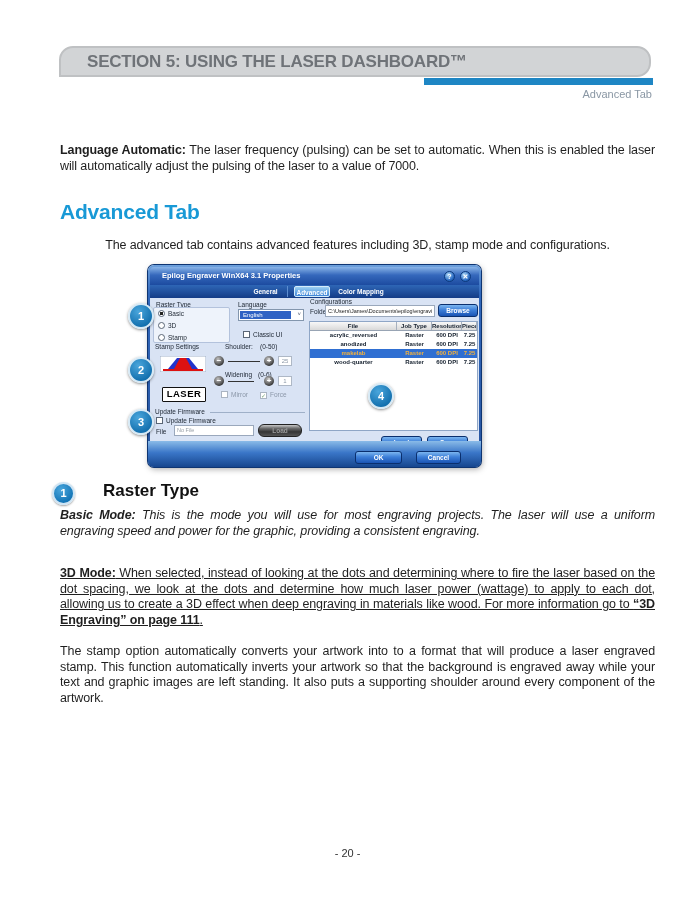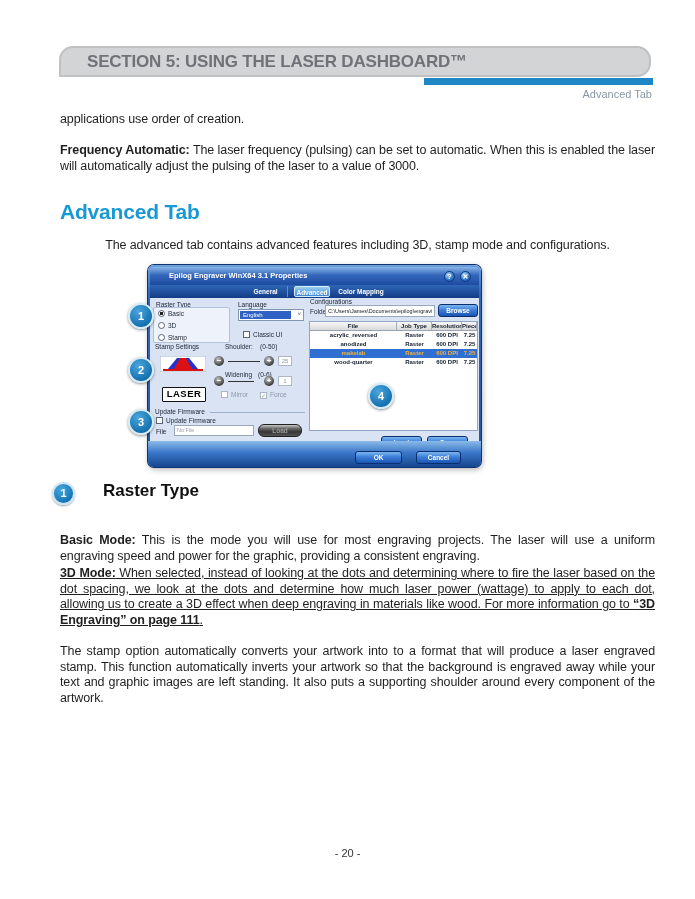--- a/index.html
+++ b/index.html
@@ -17,41 +17,41 @@
                   font-size:11px; color:#8a97a4; }
 
   
   .bp { position:absolute; left:60px; width:595px; font-size:12.5px; line-height:15.6px;
         text-align:justify; letter-spacing:-0.1px; color:#1f1f1f; }
   .p1 { top:112px; text-align:left; }
   .p2 { top:143px; }
   .h-adv { position:absolute; left:60px; top:200px; font-size:21px; font-weight:bold;
            color:#1899d6; letter-spacing:-0.2px; }
   .p3 { top:238px; text-align:center; }
-  .p4 { top:533px; }
+  .p4 { top:508px;font-style:italic; }
   .p5 { top:566px;text-decoration:underline; }
   .p6 { top:628px; font-weight:bold; text-align:left; }
   .p7 { top:644px; }
   .pageno { position:absolute; left:0; right:0; top:847px; text-align:center; font-size:11px; color:#333; }
 
   
   .sec-bubble { position:absolute; left:52px; top:482px; width:23px; height:23px; border-radius:50%;
                 background:radial-gradient(circle at 38% 30%, #4aa6dc, #1173b5 75%);
                 border:2px solid #cfe4f3; color:#fff; font-size:11px; font-weight:bold;
                 text-align:center; line-height:19px; box-shadow:0 1px 2px rgba(0,0,0,.35); }
   .sec-head { position:absolute; left:103px; top:481px; font-size:17px; font-weight:bold; color:#111; }
 
   
   .dlg { position:absolute; left:148px; top:265px; width:333px; height:202px; border-radius:6px;
          background:linear-gradient(180deg,#6da0dc 0%, #3168bc 14%, #27549f 100%);
          box-shadow:0 0 0 1px #0e3572, 1px 2px 6px rgba(0,0,0,.35); font-family:"Liberation Sans",sans-serif; }
   .dlg .abs { position:absolute; }
   .dlg-title { position:absolute; left:2px; top:2px; right:2px; height:18px; border-radius:4px 4px 0 0;
                background:linear-gradient(180deg,#89b4e8 0%, #3568bc 45%, #1c4ba0 100%); }
-  .dlg-title-text { font-size:7.5px; font-weight:bold; color:#fff; line-height:18px; padding-left:19px; display:block; }
+  .dlg-title-text { font-size:7.5px; font-weight:bold; color:#fff; line-height:18px; padding-left:12px; display:block; }
   .dlg-circle { position:absolute; top:4px; width:11px; height:11px; border-radius:50%;
                 background:radial-gradient(circle at 35% 30%, #aad6f6, #2b6cc4 65%, #174e9c);
                 border:1px solid #0c3a7e; color:#fff; font-size:7px; font-weight:bold;
                 text-align:center; line-height:9px; cursor:default; }
   .dlg-help { right:24px; } .dlg-close { right:8px; }
   .dlg-tabs { position:absolute; left:2px; top:20px; right:2px; height:13px;
               background:linear-gradient(180deg,#2e66b6,#143c86); }
   .dtab { position:absolute; top:1px; height:11px; font-size:6.5px; font-weight:bold; color:#fff;
           text-align:center; line-height:11px; }
   .dtab-general { left:94px; width:44px; border-right:1px solid #5d8ed0; }
@@ -114,22 +114,21 @@
 <body>
 
 <div class="page">
 
   <div class="banner">
     <span class="banner-text">SECTION 5: USING THE LASER DASHBOARD™</span>
   </div>
   <div class="accent-bar"></div>
   <div class="corner-label">Advanced Tab</div>
 
-  <p class="bp p1">applications use order of creation.</p>
-  <p class="bp p2"><b>Frequency Automatic:</b><span> The laser frequency (pulsing) can be set to automatic. When this is enabled the laser will automatically adjust the pulsing of the laser to a value of 3000.</span></p>
+  <p class="bp p2"><b>Language Automatic:</b><span> The laser frequency (pulsing) can be set to automatic. When this is enabled the laser will automatically adjust the pulsing of the laser to a value of 7000.</span></p>
 
   <h2 class="h-adv">Advanced Tab</h2>
   <p class="bp p3">The advanced tab contains advanced features including 3D, stamp mode and configurations.</p>
 
   <div class="dlg">
     <div class="dlg-title">
       <span class="dlg-title-text">Epilog Engraver WinX64 3.1 Properties</span>
       <span class="dlg-circle dlg-help">?</span>
       <span class="dlg-circle dlg-close">✕</span>
     </div>

